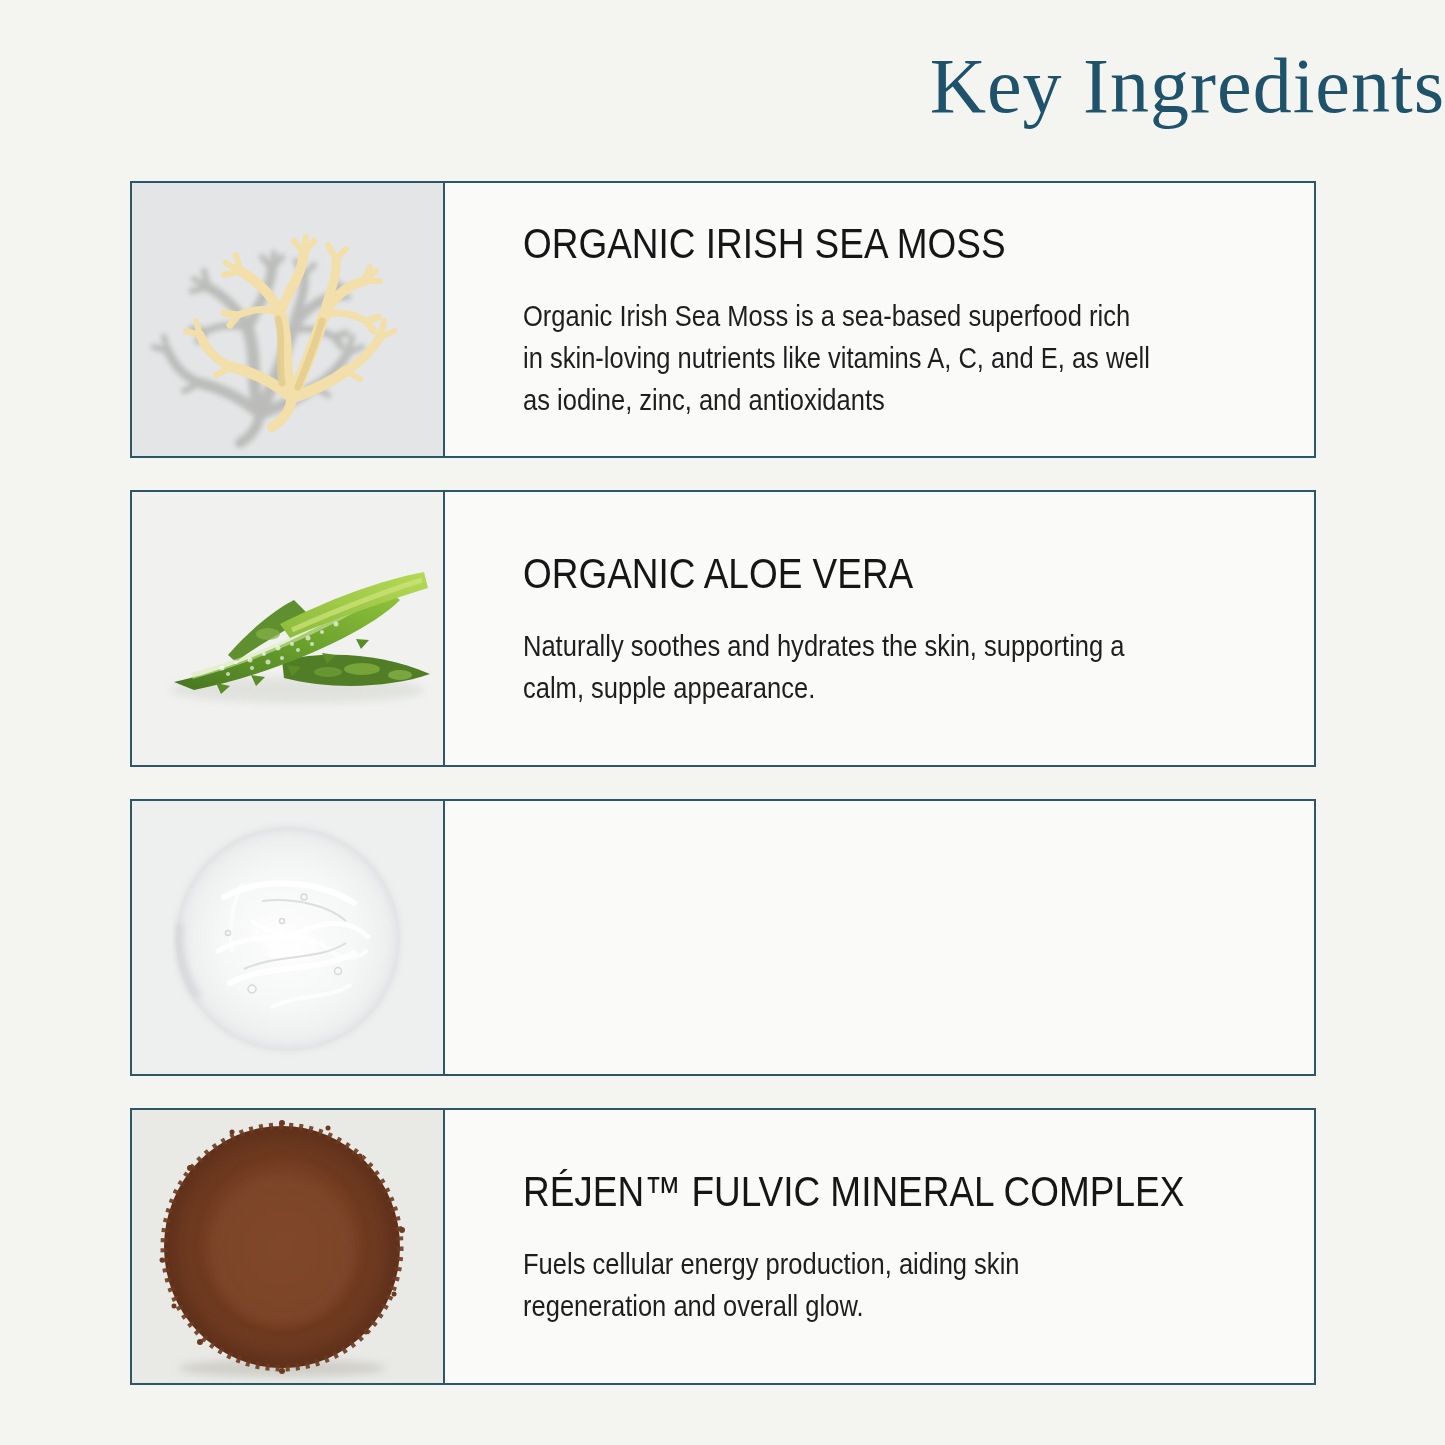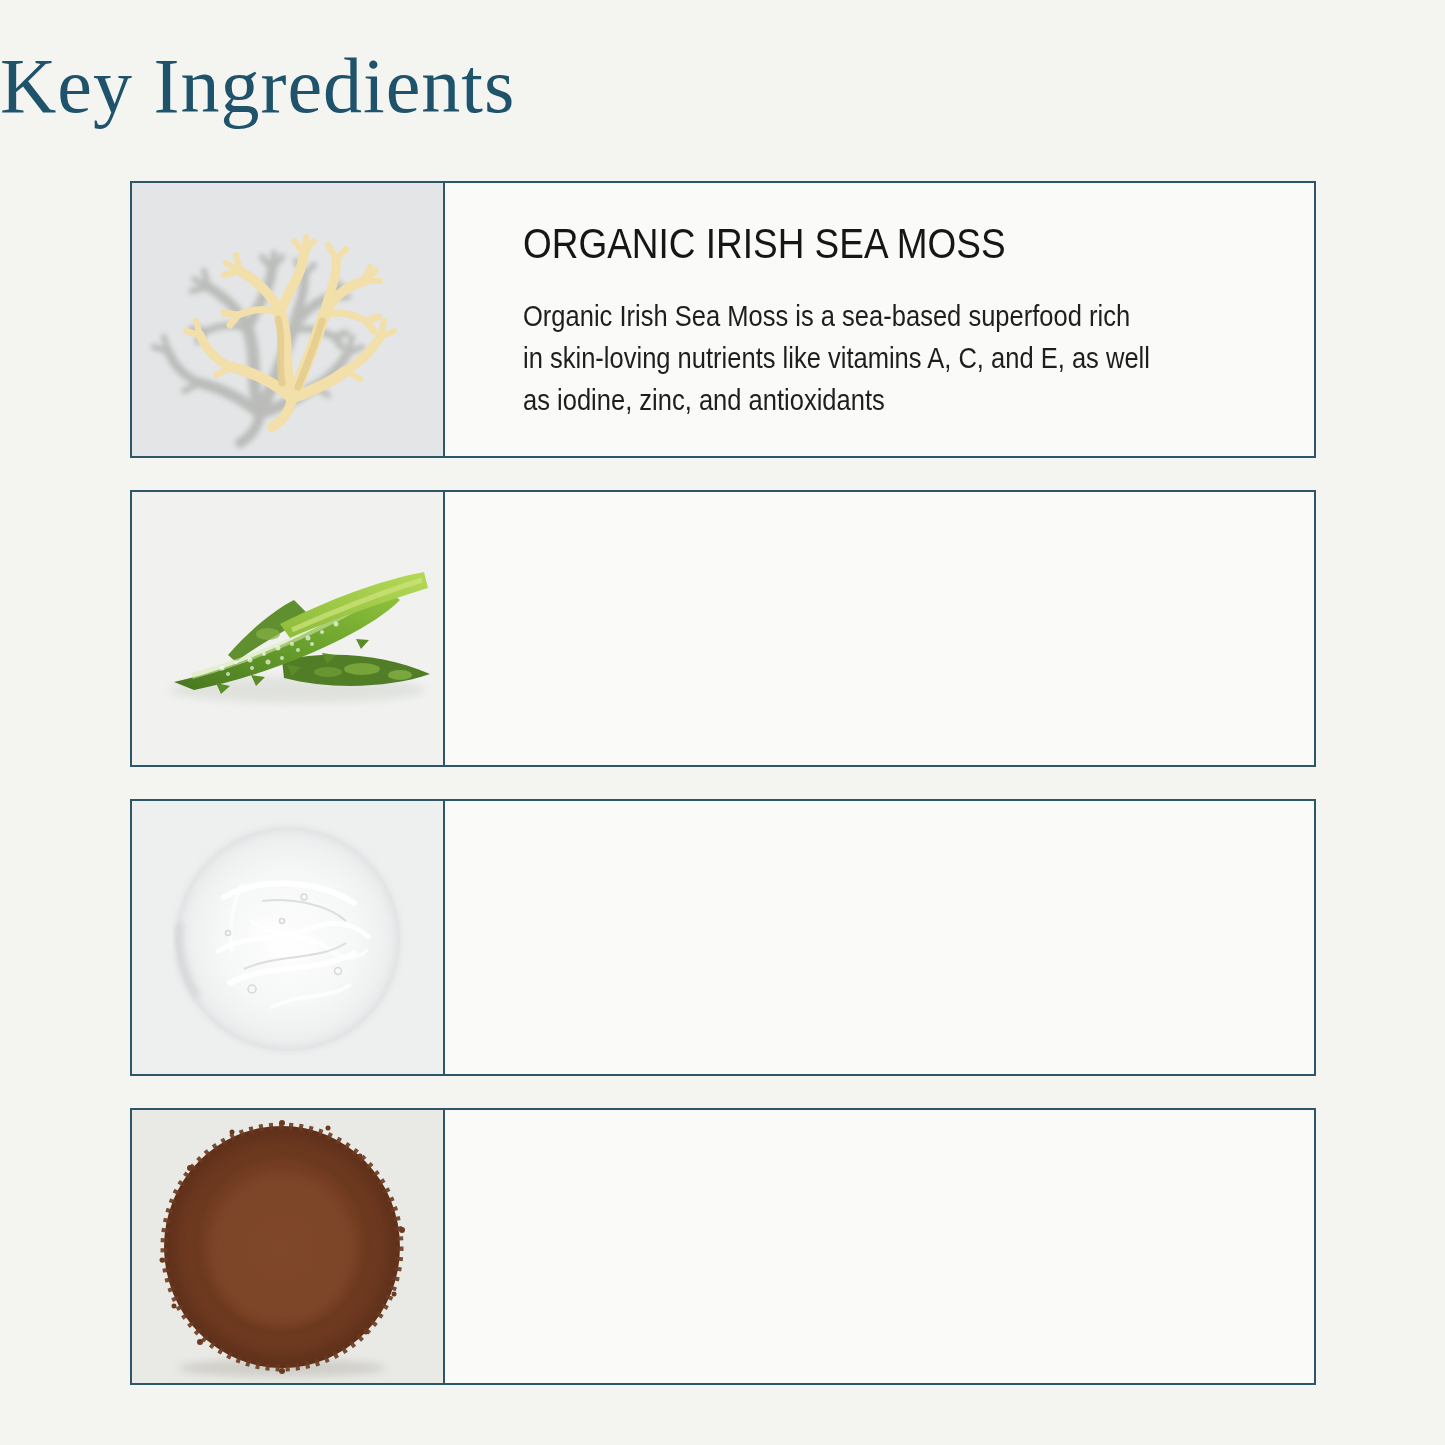--- a/index.html
+++ b/index.html
@@ -12,21 +12,21 @@
   }
   *{margin:0;padding:0;box-sizing:border-box;}
   html,body{width:1445px;height:1445px;}
   body{
     background:var(--page-bg);
     font-family:"Liberation Sans",sans-serif;
     overflow:hidden;
   }
   .page-title{
     margin-top:42px;
-    text-align:left;
+    text-align:right;
     font-family:"Liberation Serif",serif;
     font-weight:400;
     font-size:78px;
     line-height:1.12;
     letter-spacing:1px;
     color:var(--title-color);
   }
   .rows{
     width:1186px;
     margin:52px auto 0;
@@ -164,20 +164,25 @@
             <circle cx="150" cy="166" r="2"></circle>
             <circle cx="180" cy="152" r="2"></circle>
           <circle cx="96" cy="182" r="2"></circle>
             <circle cx="136" cy="170" r="2.5"></circle>
             <circle cx="166" cy="158" r="2"></circle>
         </g>
         <path d="M148 132 C196 108 248 88 292 80 L296 96 C258 108 204 126 158 146 Z" fill="url(#aloe-g2)"></path>
         <path d="M160 138 C210 116 258 98 290 88" stroke="#cfe47e" stroke-width="5" fill="none" opacity=".7"></path>
       </svg>
     </div>
+    <div class="row-text">
+      <h2 class="ingredient-name">ORGANIC ALOE VERA</h2>
+      <p class="ingredient-desc">Naturally soothes and hydrates the skin, supporting a
+calm, supple appearance.</p>
+    </div>
   </div>
 
   <div class="row">
     <div class="row-media">
       <svg viewBox="0 0 313 273" preserveAspectRatio="none">
         <rect width="313" height="273" fill="#eef0f0"></rect>
         <defs>
           <filter id="gel-blur" x="-30%" y="-30%" width="160%" height="160%">
               <feGaussianBlur stdDeviation="3"></feGaussianBlur>
             </filter>
@@ -245,15 +250,20 @@
             <circle cx="234" cy="222" r="2.5"></circle>
           <circle cx="270" cy="120" r="3"></circle>
             <circle cx="228" cy="46" r="2.5"></circle>
             <circle cx="100" cy="22" r="2.5"></circle>
           <circle cx="42" cy="196" r="2.5"></circle>
             <circle cx="262" cy="184" r="2.5"></circle>
             <circle cx="196" cy="18" r="2.5"></circle>
         </g>
       </svg>
     </div>
+    <div class="row-text">
+      <h2 class="ingredient-name">RÉJEN™ FULVIC MINERAL COMPLEX</h2>
+      <p class="ingredient-desc">Fuels cellular energy production, aiding skin
+regeneration and overall glow.</p>
+    </div>
   </div>
 
 </div>
 
 </body></html>

